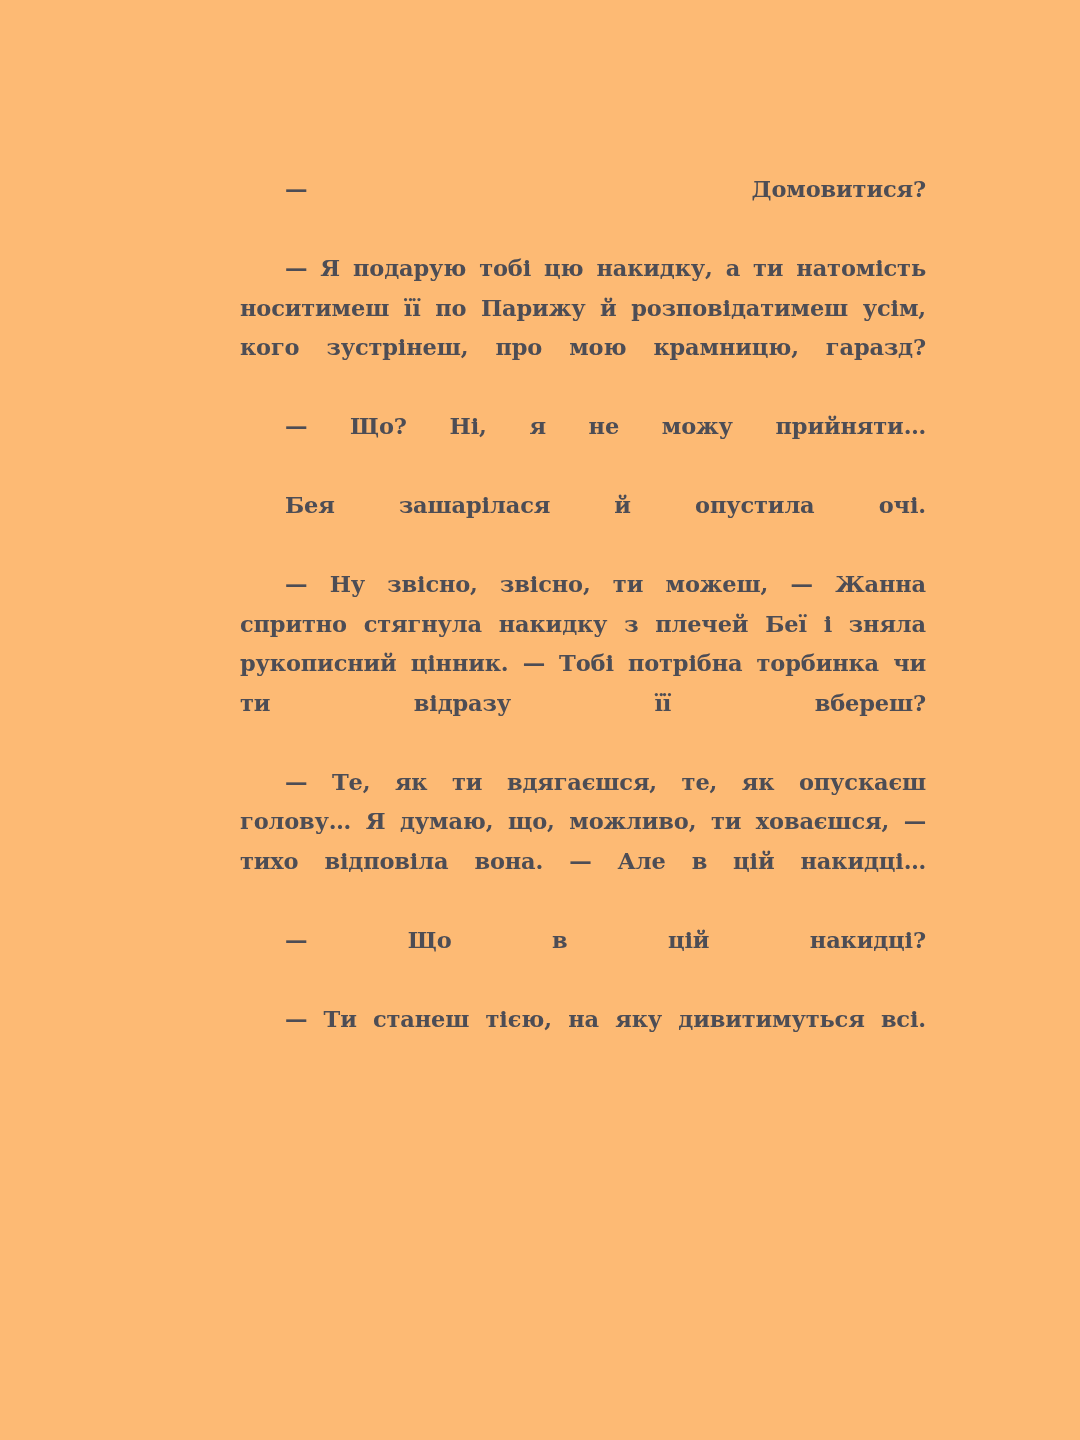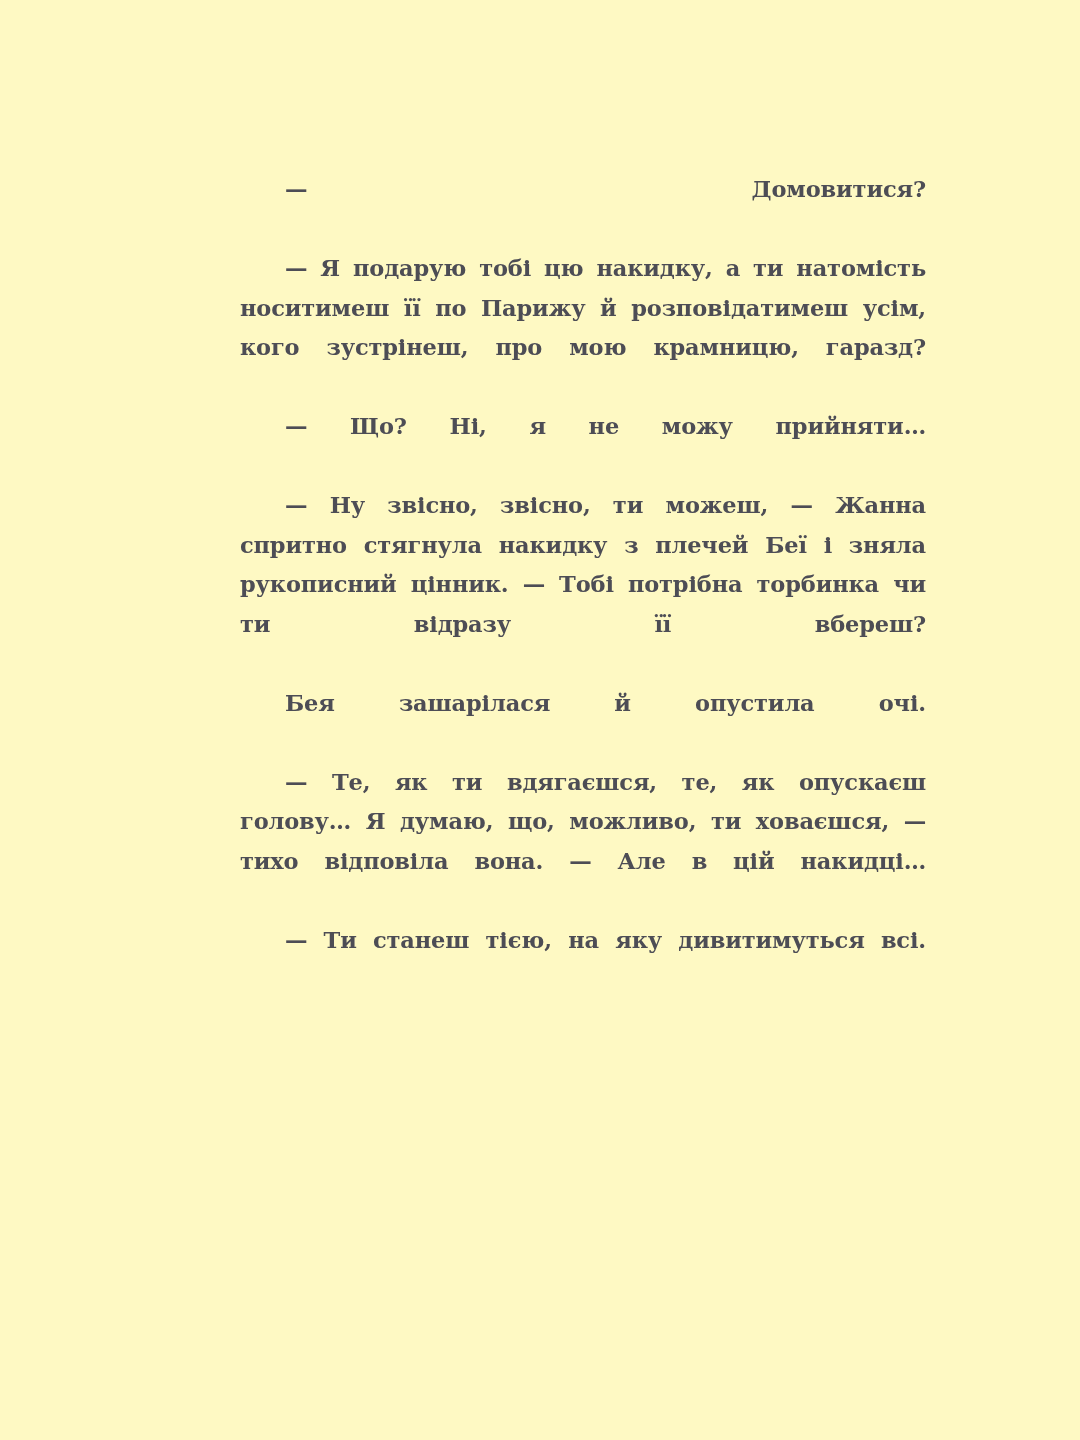--- a/index.html
+++ b/index.html
@@ -46,23 +46,24 @@
   
   .para:after {
     content: "";
     display: inline-block;
     width: 100%;
   }
 </style>
 </head>
 <body>
 
-<div class="page" style="background: #fef9c3;">
+<div class="page" style="background: #fdba74;">
   <div class="text-block" id="text-block" style="color: rgb(77, 77, 85);">
       <p class="para">— Домовитися?</p>
       <p class="para">— Я подарую тобі цю накидку, а ти натомість носитимеш її по Парижу й розповідатимеш усім, кого зустрінеш, про мою крамницю, гаразд?</p>
       <p class="para">— Що? Ні, я не можу прийняти…</p>
+      <p class="para">Бея зашарілася й опустила очі.</p>
       <p class="para">— Ну звісно, звісно, ти можеш, — Жанна спритно стягнула накидку з плечей Беї і зняла рукописний цінник. — Тобі потрібна торбинка чи ти відразу її вбереш?</p>
-      <p class="para">Бея зашарілася й опустила очі.</p>
       <p class="para">— Те, як ти вдягаєшся, те, як опускаєш голову… Я думаю, що, можливо, ти ховаєшся, — тихо відповіла вона. — Але в цій накидці…</p>
+      <p class="para">— Що в цій накидці?</p>
       <p class="para">— Ти станеш тією, на яку дивитимуться всі.</p>
     </div>
 </div>
 
 </body></html>

